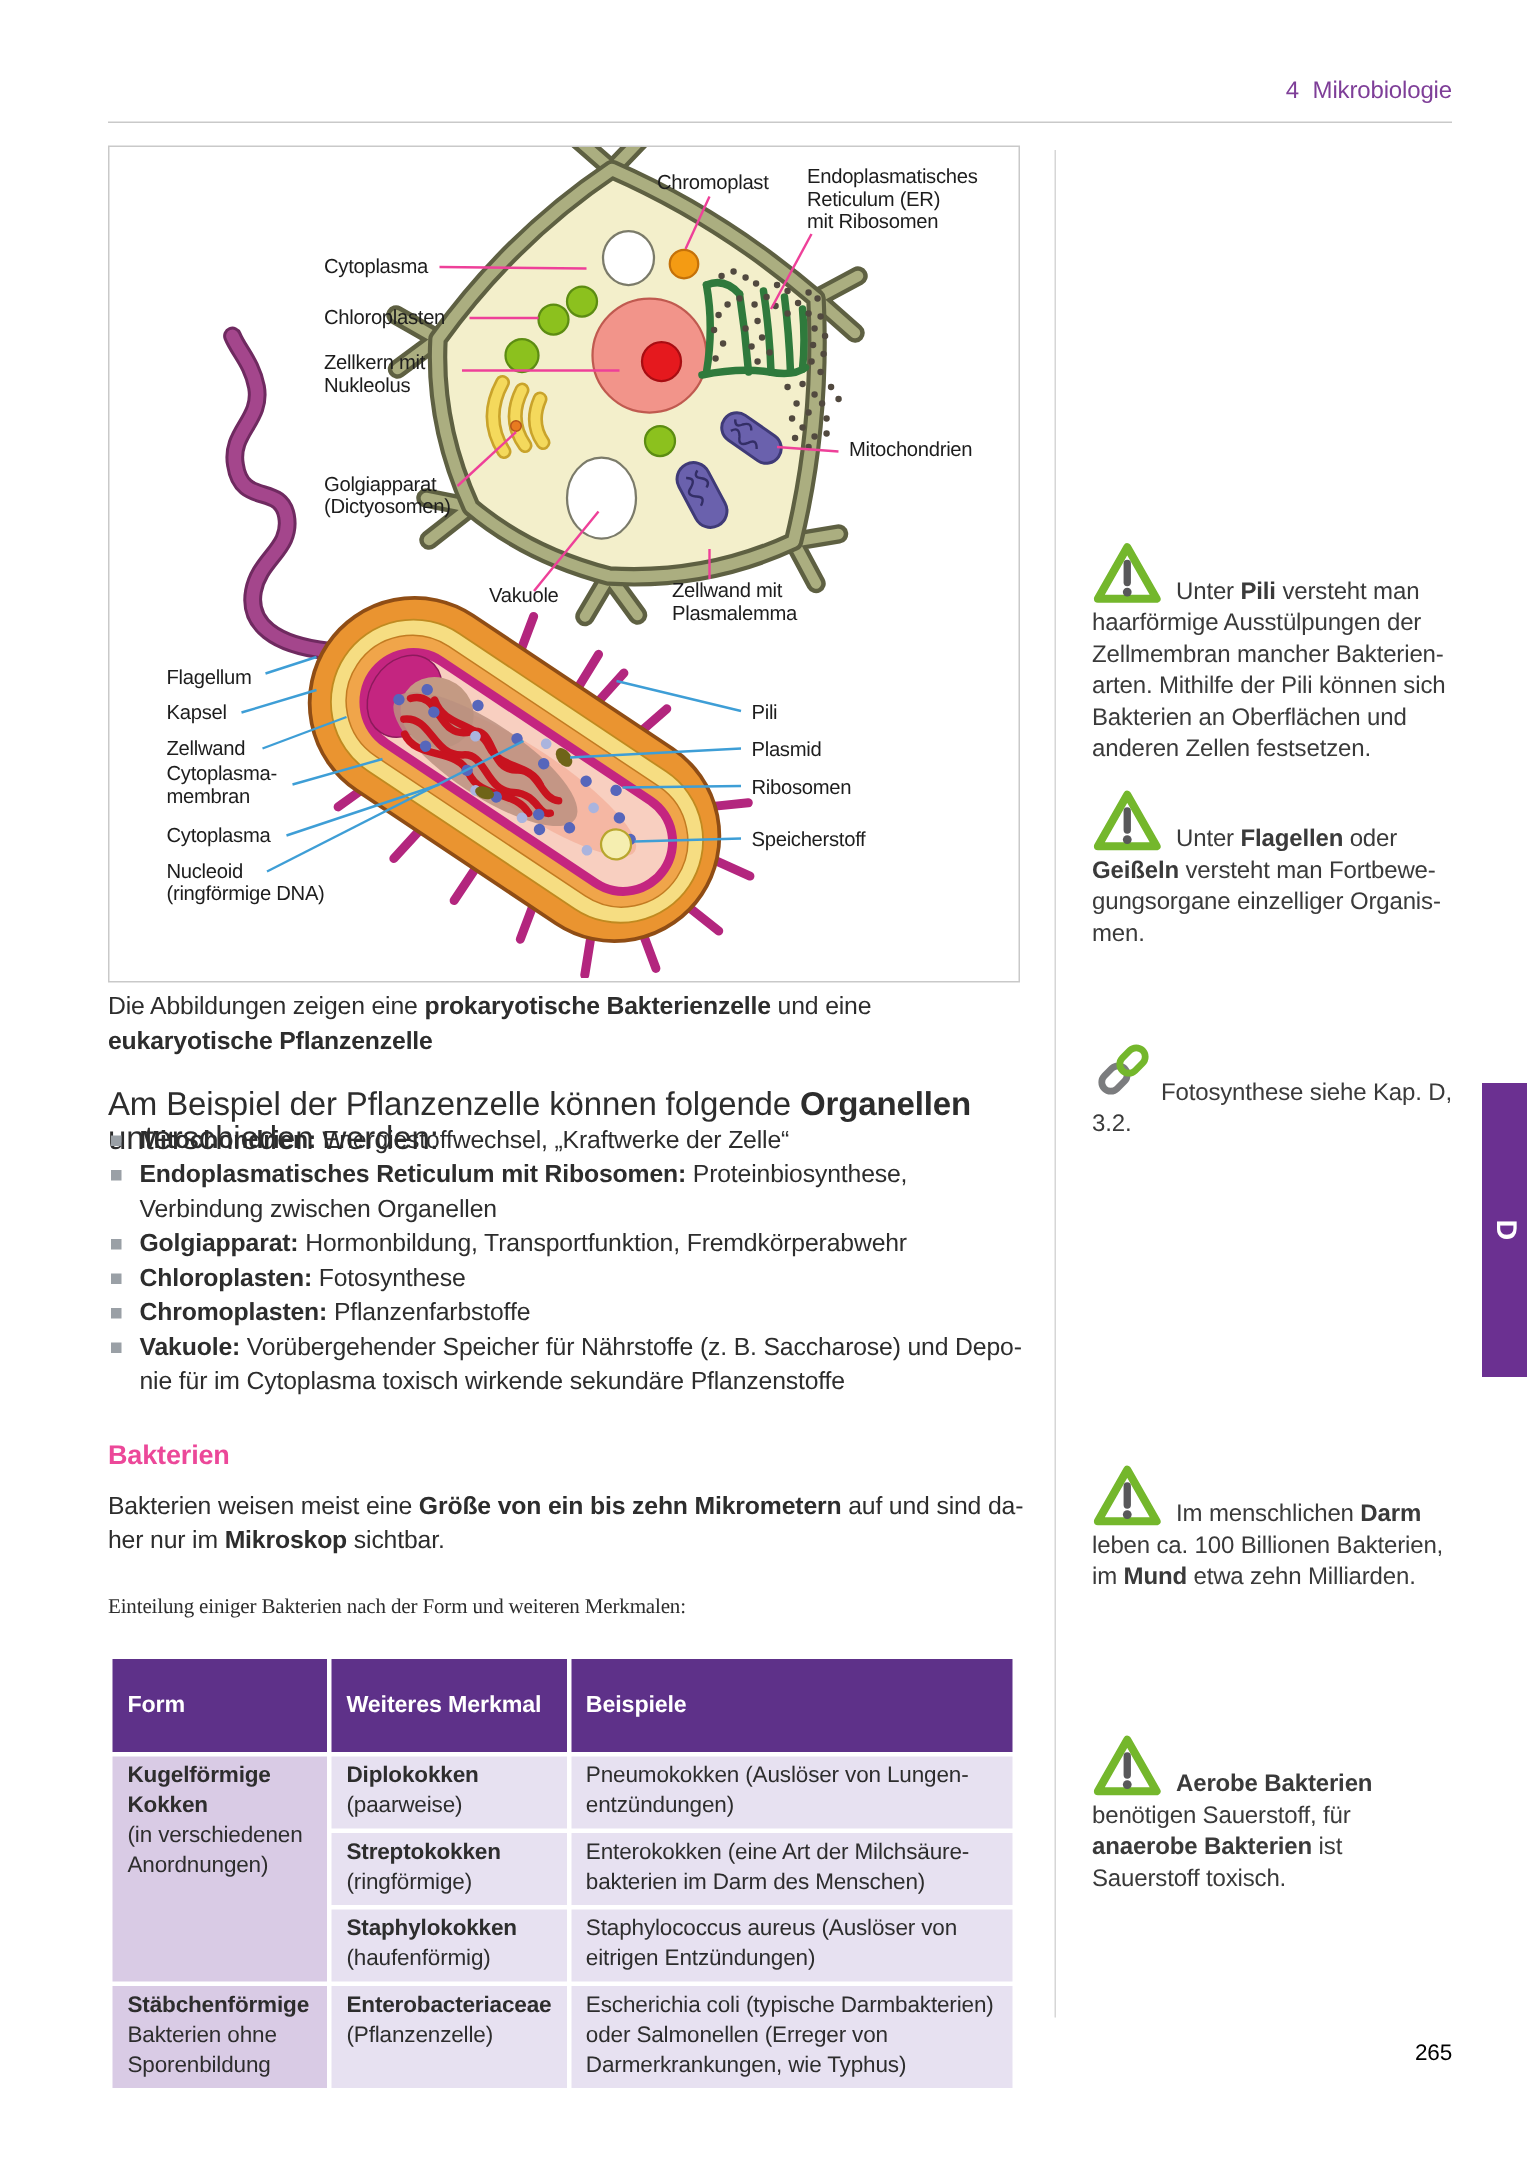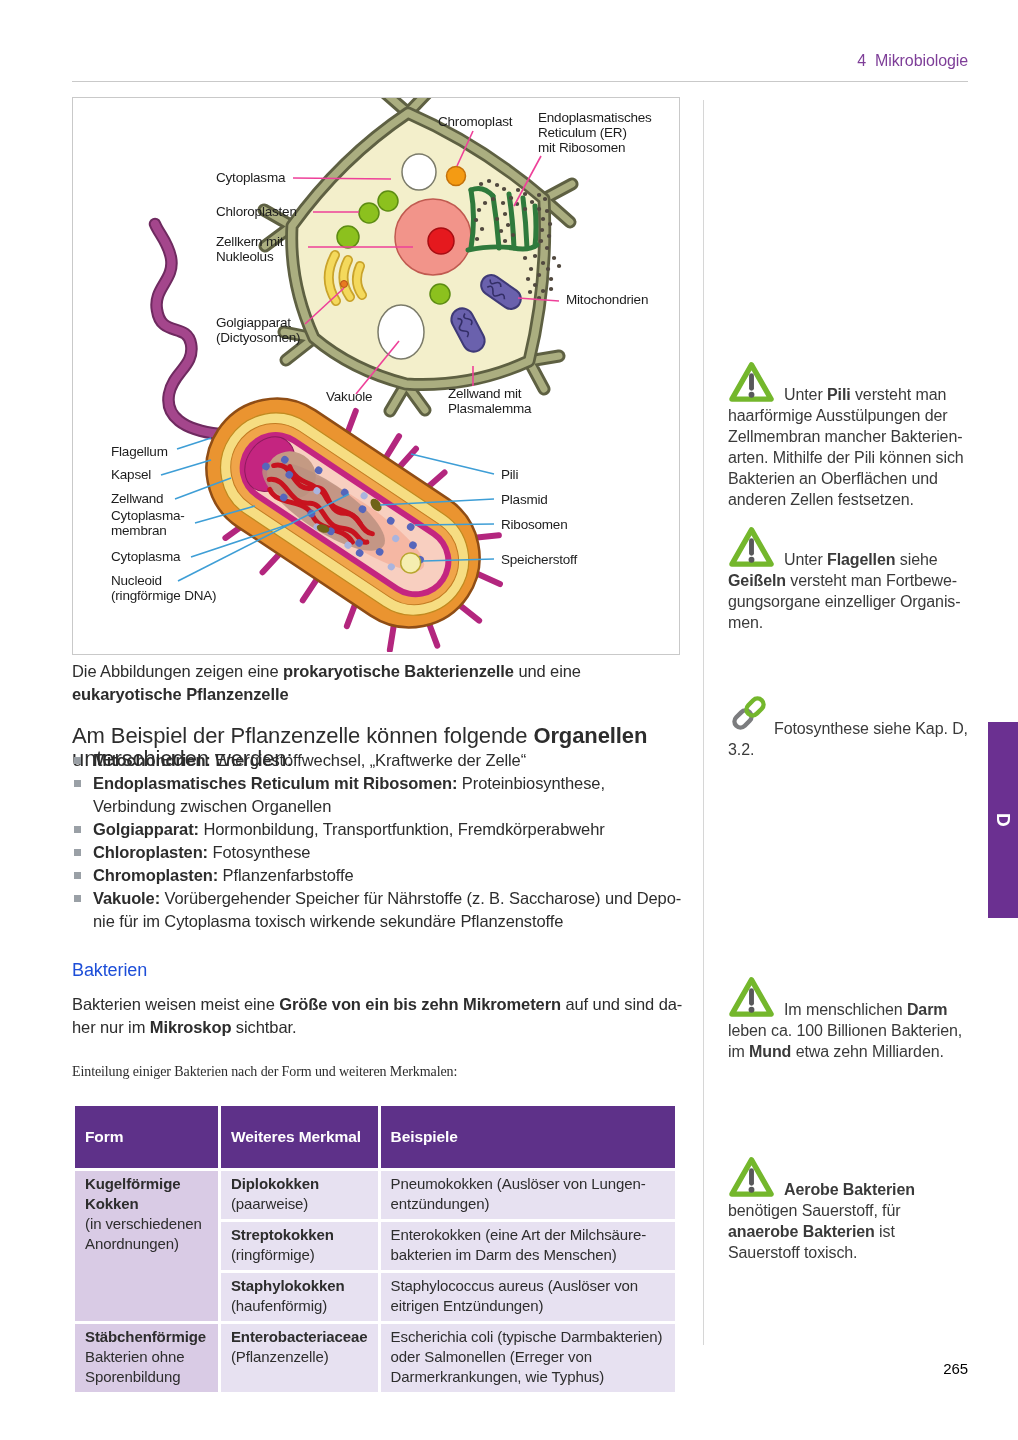--- a/index.html
+++ b/index.html
@@ -11,21 +11,21 @@
   .hdr{position:absolute; top:52px; right:50px; color:#7e3e98; font-size:16px;}
   .hdr .num{margin-right:9px;}
   .hdr-rule{position:absolute; top:81px; left:72px; right:50px; border-top:1px solid #c9c9c9;}
   .figure-box{position:absolute; left:72px; top:97px; width:606px; height:556px; border:1px solid #c9c9c9; background:#fff;}
   .figure-box svg{display:block;}
   .caption{position:absolute; left:72px; top:660px; width:610px; font-size:16.5px; line-height:23px;}
   .intro{position:absolute; left:72px; top:724px; width:612px; font-size:22px; line-height:23px;}
   .bullets{position:absolute; left:72px; top:749px; width:614px; font-size:16.5px; line-height:23px;}
   .bullet{position:relative; padding-left:21px;}
   .bullet::before{content:""; position:absolute; left:2px; top:8px; width:7px; height:7px; background:#9aa0a6;}
-  .sec-head{position:absolute; left:72px; top:960px; color:#1d4ed8; font-size:18px; font-weight:normal;}
+  .sec-head{position:absolute; left:72px; top:960px; color:#ec4899; font-size:18px; font-weight:bold;}
   .para1{position:absolute; left:72px; top:993px; width:612px; font-size:16.5px; line-height:23px;}
   .para2{position:absolute; left:72px; top:1060px; width:612px; font-size:14px; line-height:23px;font-family:Liberation Serif, serif;}
   table.bact{position:absolute; left:72px; top:1103px; width:606px; border-collapse:separate; border-spacing:3px; font-size:15px; line-height:20px;}
   table.bact th{background:#5e3189; color:#fff; text-align:left; font-weight:bold; padding:20px 10px; height:22px; font-size:15.5px;}
   table.bact td{background:#e7e1f1; vertical-align:top; padding:3px 10px 5px;}
   table.bact td.formcol{background:#d9cbe5;}
   .sidebar-note{position:absolute; left:728px; width:242px; font-size:16px; line-height:21px; color:#3a3a3a;}
   .sidebar-note .nicon{position:absolute; top:0; left:0;}
   .sidebar-note p{margin:0; padding-top:24px; text-indent:56px;}
   .sidebar-note.linknote p{padding-top:26px; text-indent:46px;}
@@ -288,21 +288,21 @@
   </div>
 
   <div class="sidebar-note" style="top:525px">
     <span class="nicon">
       <svg width="47" height="44" viewBox="0 0 48 45">
           <polygon points="24,5 44,40 4,40" fill="#fff" stroke="#74b72c" stroke-width="5.5" stroke-linejoin="round"></polygon>
           <line x1="24" y1="16" x2="24" y2="29" stroke="#58585a" stroke-width="5" stroke-linecap="round"></line>
           <circle cx="24" cy="35.5" r="3" fill="#58585a"></circle>
         </svg>
     </span>
-    <p><span>Unter </span><b>Flagellen</b><span> siehe </span><b>Geißeln</b><span> versteht man Fortbewe­gungsorgane einzelliger Organis­men.</span></p>
+    <p><span>Unter </span><b>Flagellen</b><span> oder </span><b>Geißeln</b><span> versteht man Fortbewe­gungsorgane einzelliger Organis­men.</span></p>
   </div>
 
   <div class="sidebar-note linknote" style="top:692px">
     <span class="nicon">
       <svg width="42" height="42" viewBox="0 0 42 42">
           <g transform="rotate(-45 21 21)">
             <rect x="3" y="15" width="19" height="12" rx="6" fill="none" stroke="#7b7c7e" stroke-width="4.5"></rect>
             <rect x="20" y="15" width="19" height="12" rx="6" fill="none" stroke="#74b72c" stroke-width="4.5"></rect>
           </g>
         </svg>

